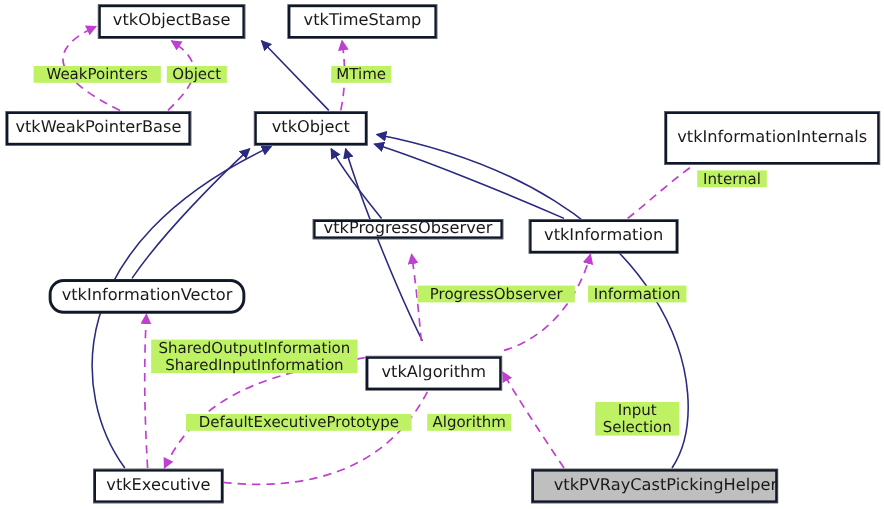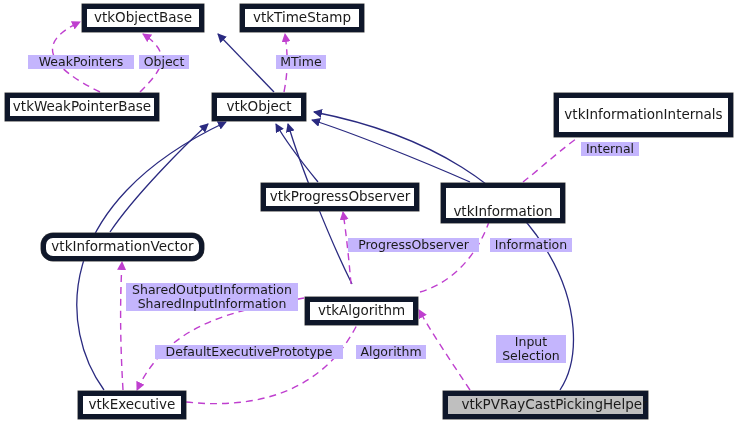--- a/index.html
+++ b/index.html
@@ -20,42 +20,42 @@
   #edges {
     position: absolute;
     left: 0;
     top: 0;
     width: 737px;
     height: 424px;
   }
   .node {
     position: absolute;
     box-sizing: border-box;
-    border: 5px solid #0f172a;
+    border: 2px solid #0f172a;
     background: #ffffff;
     color: #1a1a1a;
     font-size: 13.5px;
     line-height: 1;
     display: flex;
     align-items: center;
     justify-content: center;
     white-space: nowrap;
     z-index: 5;
     box-shadow: 0 0 0 0.5px #3d3d3d;
   }
   .node.highlight {
     background: #bfbfbf;
     padding-left: 18px;
   }
   .edge-label {
     position: absolute;
     font-size: 12.5px;
     line-height: 14px;
     color: #1a1a1a;
-    background: #c4b5fd;
+    background: #bef264;
     white-space: pre;
     z-index: 4;
     text-align: center;
   }
 </style>
 </head>
 <body>
 
 <div id="diagram">
 
@@ -101,24 +101,24 @@
   </div>
   <div class="node" style="left:5px;top:93px;width:154px;height:28px;">
     <span>vtkWeakPointerBase</span>
   </div>
   <div class="node" style="left:212px;top:93px;width:94px;height:28px;">
     <span>vtkObject</span>
   </div>
   <div class="node" style="left:554px;top:93px;width:179px;height:44px;">
     <span>vtkInformationInternals</span>
   </div>
-  <div class="node" style="left:261px;top:183px;width:158px;height:28px;">
+  <div class="node" style="left:261px;top:183px;width:158px;height:16px;">
     <span>vtkProgressObserver</span>
   </div>
-  <div class="node" style="left:441px;top:183px;width:124px;height:40px;align-items:flex-end;">
+  <div class="node" style="left:441px;top:183px;width:124px;height:28px;">
     <span>vtkInformation</span>
   </div>
   <div class="node" style="left:41px;top:233px;width:163px;height:28px;border-radius:12px;">
     <span>vtkInformationVector</span>
   </div>
   <div class="node" style="left:305px;top:285px;width:113px;height:28px;margin-top:12px;">
     <span>vtkAlgorithm</span>
   </div>
   <div class="node" style="left:78px;top:391px;width:108px;height:28px;">
     <span>vtkExecutive</span>

